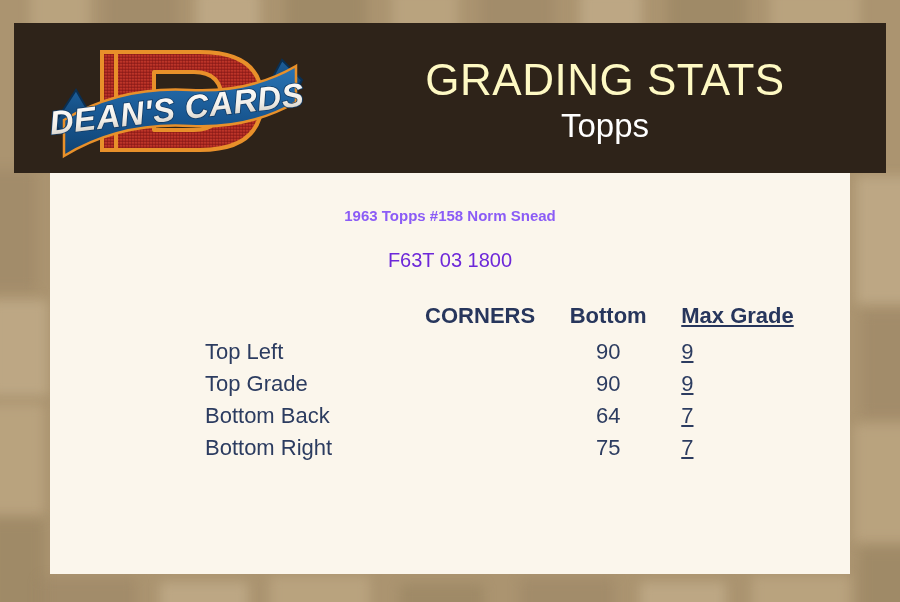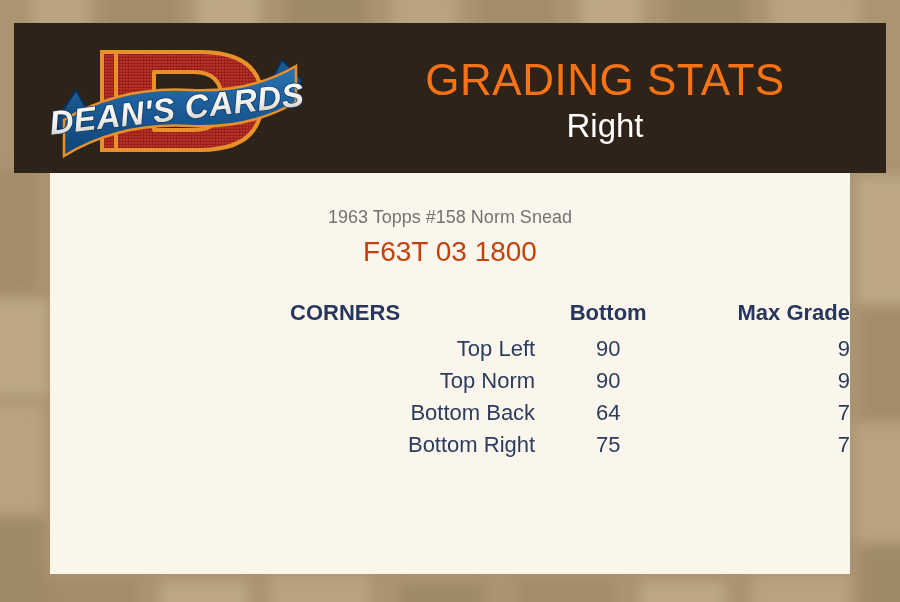--- a/index.html
+++ b/index.html
@@ -72,21 +72,21 @@
     width: 562px;
     height: 150px;
     display: flex;
     flex-direction: column;
     align-items: center;
     justify-content: center;
     padding-top: 6px;
     box-sizing: border-box;
   }
   #grading-stats-title {
-    color: #f97316;
+    color: #fef9c3;
     font-size: 44px;
     font-weight: 400;
     letter-spacing: 0.5px;
     line-height: 1.08;
     white-space: nowrap;
   }
   #grading-stats-subtitle {
     color: #ffffff;
     font-size: 33px;
     font-weight: 400;
@@ -94,31 +94,31 @@
     margin-top: 2px;
     white-space: nowrap;
   }
 
   
   #card-info {
     text-align: center;
     padding-top: 42px;
   }
   #card-title {
-    color: #737373;
-    font-size: 18px;
-    font-weight: normal;
+    color: #8b5cf6;
+    font-size: 15px;
+    font-weight: bold;
     line-height: 1.2;
   }
   #card-code {
-    color: #c2410c;
-    font-size: 28px;
+    color: #6d28d9;
+    font-size: 20px;
     font-weight: 400;
     line-height: 1.3;
-    margin-top: 5px;
+    margin-top: 22px;
   }
 
   
   #stats-table {
     margin: 30px 0 0 0;
     width: 100%;
     border-collapse: collapse;
     color: #27365c;
   }
   #stats-table th {
@@ -127,24 +127,24 @@
     padding: 0 0 7px 0;
     color: #27365c;
   }
   #stats-table td {
     font-size: 22px;
     font-weight: 400;
     padding: 3px 0;
     color: #2c3c60;
   }
   .col-label { width: 420px; text-align: left; padding-left: 105px !important; }
-  .col-label-head { text-align: center; padding-left: 105px !important; }
+  .col-label-head { text-align: right; padding-left: 105px !important; }
   .col-value { width: 170px; text-align: center; }
-  .col-max { width: 205px; text-align: right; }
-  .row-label { padding-left: 155px !important; text-align: right; }
+  .col-max { width: 205px; text-align: left; text-decoration: underline; }
+  .row-label { padding-left: 155px !important; }
 </style>
 </head>
 <body>
 
 <div id="bg-texture">
   <div class="card-blur cb1" style="left:30px;  top:-14px; width:60px;  height:80px;"></div>
   <div class="card-blur cb2" style="left:105px; top:-18px; width:72px;  height:86px;"></div>
   <div class="card-blur cb3" style="left:196px; top:-10px; width:64px;  height:72px;"></div>
   <div class="card-blur cb4" style="left:286px; top:-20px; width:80px;  height:90px;"></div>
   <div class="card-blur cb1" style="left:392px; top:-12px; width:66px;  height:78px;"></div>
@@ -187,21 +187,21 @@
         <th class="col-max">Max Grade</th>
       </tr>
     </thead>
     <tbody>
       <tr>
         <td class="col-label row-label">Top Left</td>
         <td class="col-value">90</td>
         <td class="col-max">9</td>
       </tr>
       <tr>
-        <td class="col-label row-label">Top Norm</td>
+        <td class="col-label row-label">Top Grade</td>
         <td class="col-value">90</td>
         <td class="col-max">9</td>
       </tr>
       <tr>
         <td class="col-label row-label">Bottom Back</td>
         <td class="col-value">64</td>
         <td class="col-max">7</td>
       </tr>
       <tr>
         <td class="col-label row-label">Bottom Right</td>
@@ -259,16 +259,16 @@
         <path d="M14 92 Q70 58 140 62 Q200 65 246 38
                  L246 74 Q200 101 140 98 Q70 94 14 128 Z" fill="url(#blueGrad)" stroke="#e8902a" stroke-width="2.5"></path>
       </g>
 
       <text x="128" y="92" text-anchor="middle" font-family="Liberation Sans, sans-serif" font-size="33" font-weight="bold" font-style="italic" fill="url(#whiteGrad)" stroke="#123a63" stroke-width="1.6" paint-order="stroke" letter-spacing="0.5" transform="rotate(-6.5 128 92)">DEAN'S CARDS</text>
       </svg>
   </div>
 
   <div id="header-titles">
     <div id="grading-stats-title">GRADING STATS</div>
-    <div id="grading-stats-subtitle">Right</div>
+    <div id="grading-stats-subtitle">Topps</div>
   </div>
 
 </div>
 
 </body></html>

